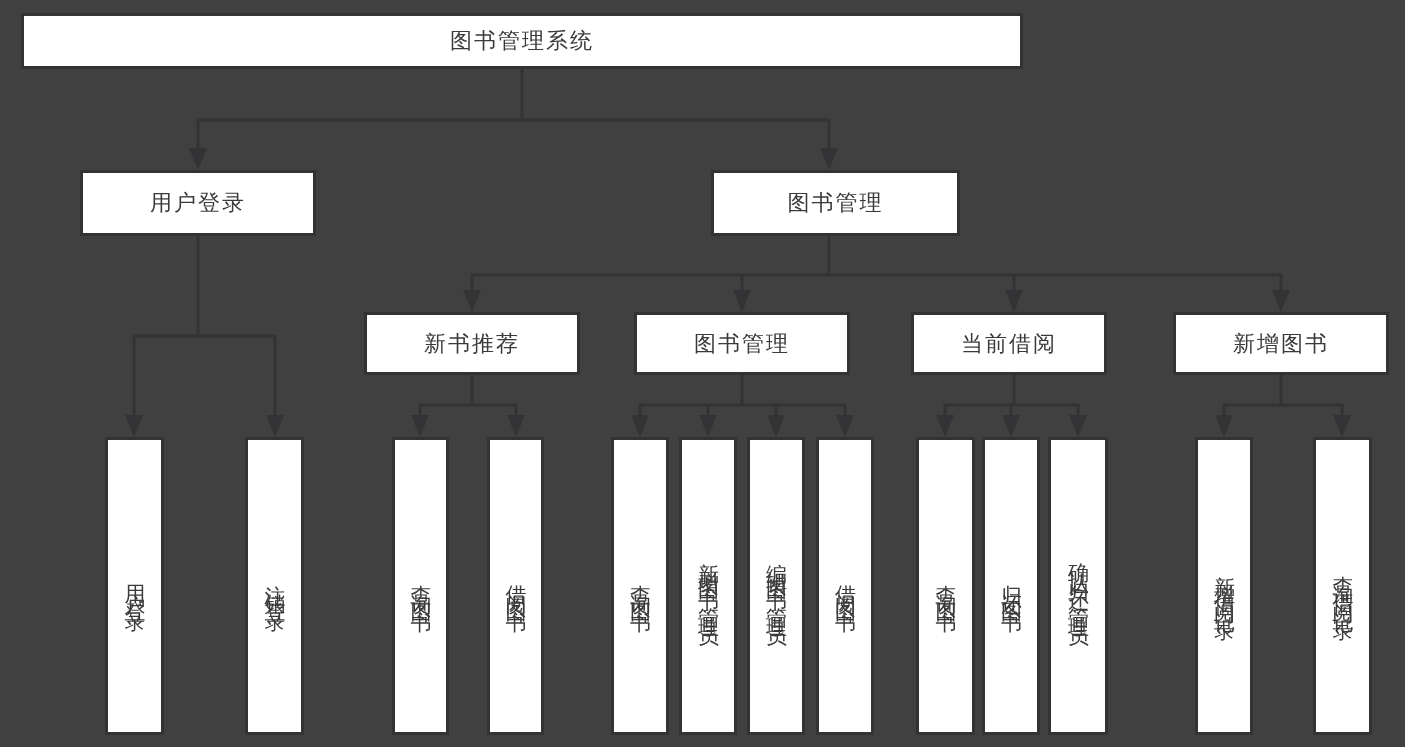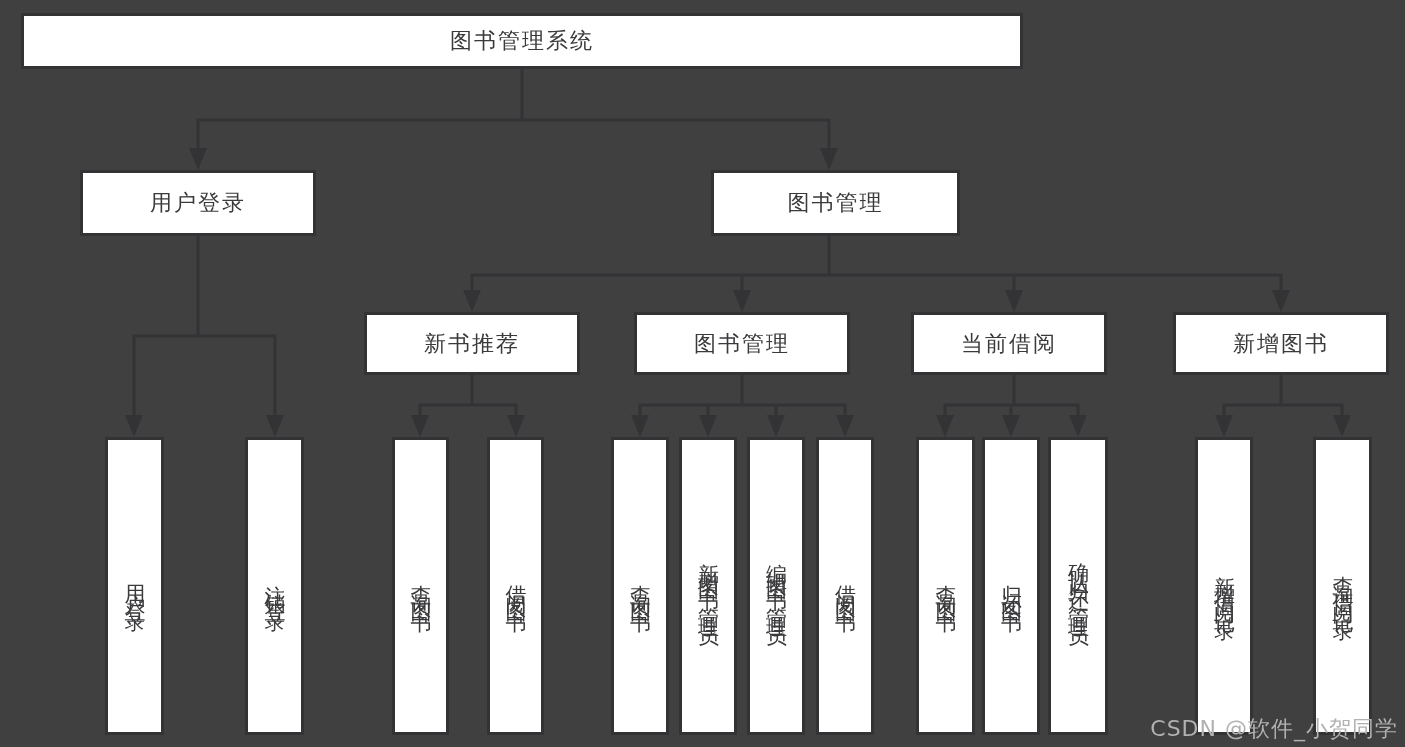--- a/index.html
+++ b/index.html
@@ -164,15 +164,14 @@
     <span class="lbl">确认归还（管理员）</span>
   </div>
 
   <div class="box v" style="left:1195px;top:437px;width:58px;height:298px">
     <span class="lbl">新增借阅记录</span>
   </div>
   <div class="box v" style="left:1313px;top:437px;width:59px;height:298px">
     <span class="lbl">查询借阅记录</span>
   </div>
 
-  <div id="watermark">CSDN @软件_小贺同学</div>
 
 </div>
 
 </body></html>

